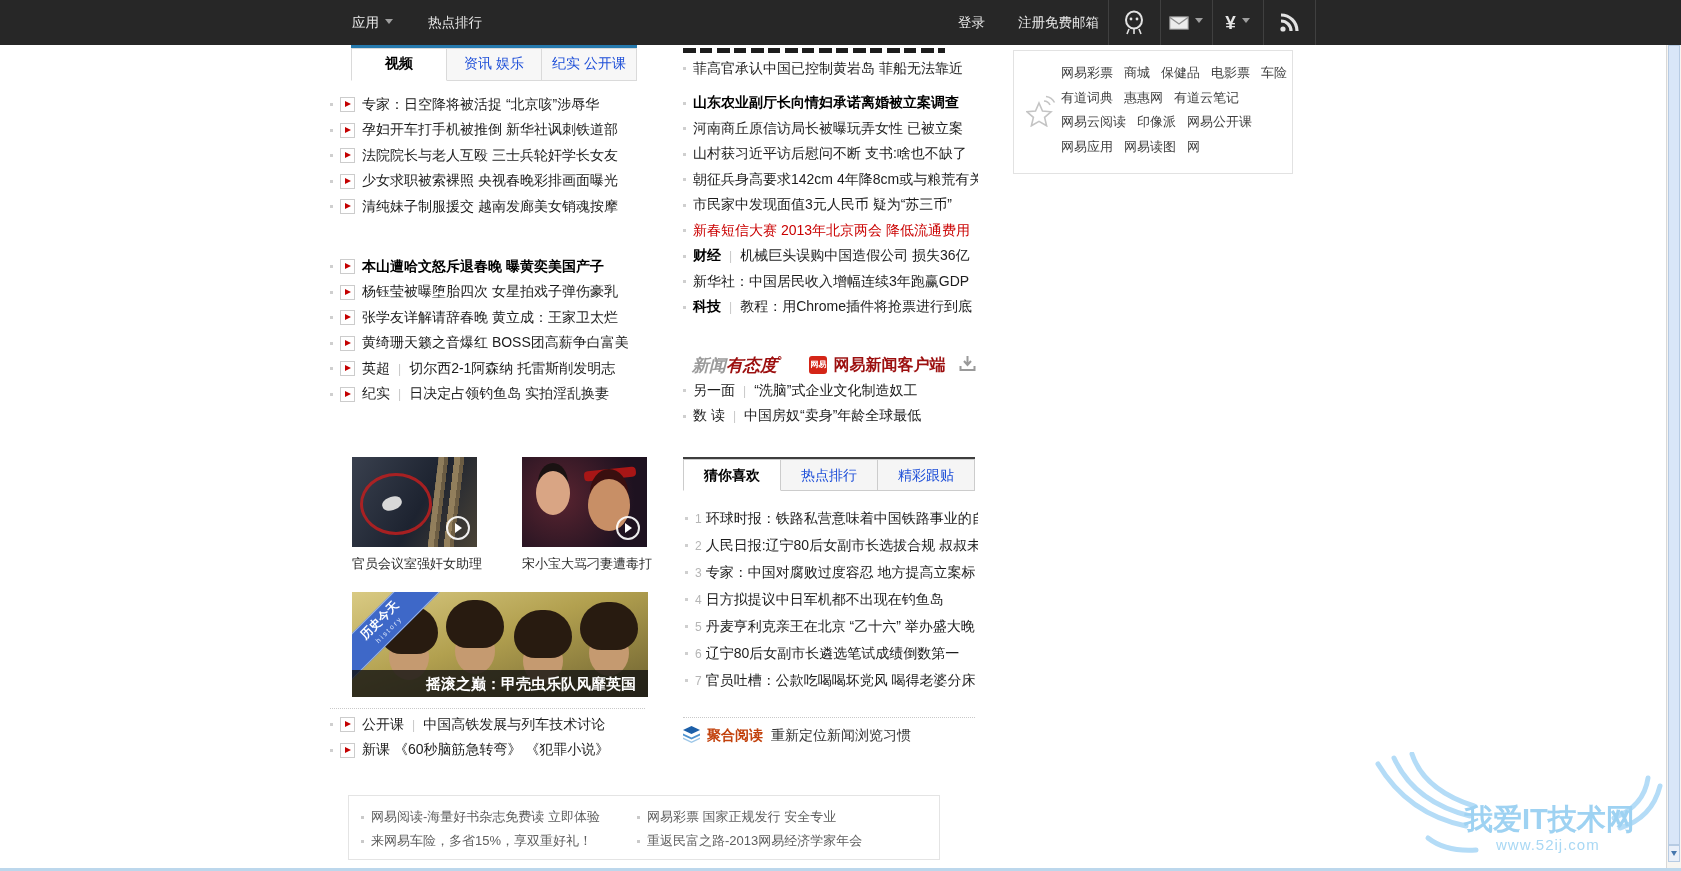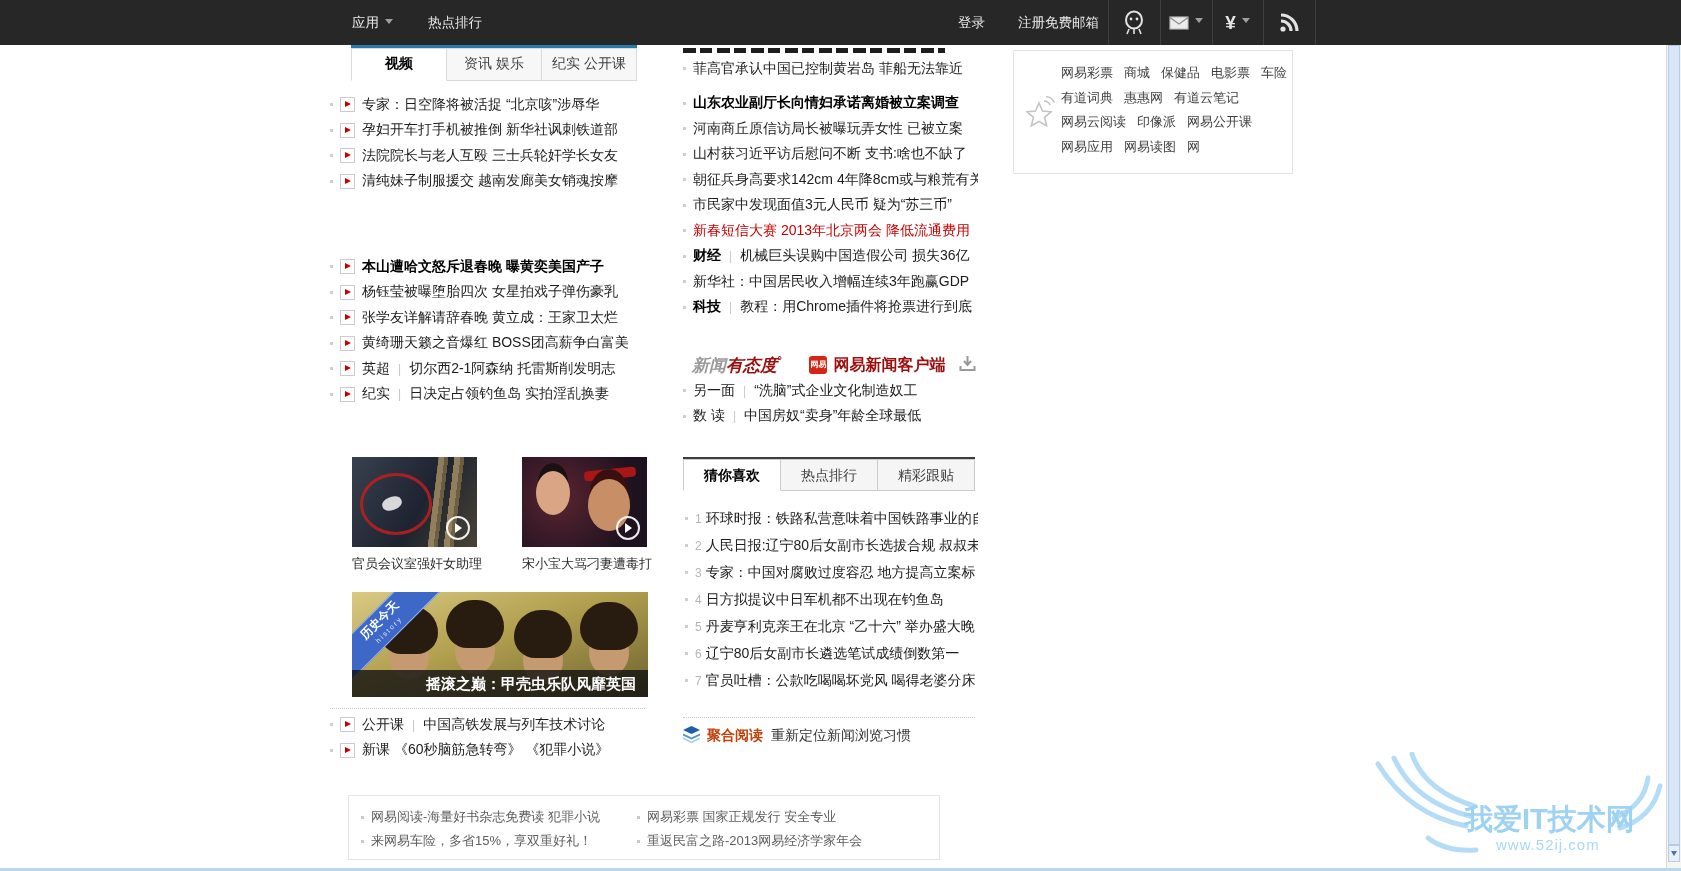--- a/index.html
+++ b/index.html
@@ -10,21 +10,21 @@
   .topbar{position:absolute;left:0;top:0;width:1681px;height:45px;background:#272727;}
   .tbtxt{position:absolute;top:0;line-height:45px;font-size:13.5px;color:#e9e9e9;cursor:pointer;white-space:nowrap;}
   .caret{display:inline-block;width:0;height:0;border:4px solid transparent;border-top:5px solid #9f9f9f;margin-left:6px;vertical-align:-1px;}
   .tb-sep{position:absolute;top:0;bottom:0;width:1px;background:#404040;}
   .tb-cell{position:absolute;top:0;height:45px;display:flex;align-items:center;justify-content:center;cursor:pointer;}
   .yen{font-size:19px;font-weight:bold;color:#e6e6e6;}
 
   
   .ltabbox{position:absolute;left:351px;top:45px;width:286px;height:33px;border-top:3px solid #2579ad;display:flex;}
   .tabs{display:flex;width:100%;}
-  .tab{flex:1;text-align:center;line-height:29px;font-size:14px;color:#404040;background:#f7f7f7;border:1px solid #dadada;border-left:none;cursor:pointer;white-space:nowrap;overflow:hidden;}
+  .tab{flex:1;text-align:center;line-height:29px;font-size:14px;color:#1d4ed8;background:#f7f7f7;border:1px solid #dadada;border-left:none;cursor:pointer;white-space:nowrap;overflow:hidden;}
   .tab:first-child{border-left:1px solid #dadada;}
   .tab.act{background:#fff;border-bottom:1px solid #fff;font-weight:bold;color:#000;}
 
   .nlist{position:absolute;}
   .nrow{display:flex;align-items:center;height:25.5px;white-space:nowrap;overflow:hidden;font-size:14px;color:#1c1c1c;}
   .nrow.gap{margin-top:9px;}
   .sq{width:3px;height:3px;background:#cfcfcf;margin-right:7px;flex:none;}
   .sq2{background:#c9c9c9;}
   .pico{width:13px;height:13px;border:1px solid #ccc;background:#fff;margin-right:7px;flex:none;position:relative;cursor:pointer;}
   .pico::after{content:"";position:absolute;left:4px;top:3px;border-left:6px solid #c40000;border-top:3.5px solid transparent;border-bottom:3.5px solid transparent;}
@@ -171,20 +171,25 @@
         <span class="txt">孕妇开车打手机被推倒 新华社讽刺铁道部</span>
       </div>
       <div class="nrow">
         <span class="sq"></span>
         <span class="pico"></span>
         <span class="txt">法院院长与老人互殴 三士兵轮奸学长女友</span>
       </div>
       <div class="nrow">
         <span class="sq"></span>
         <span class="pico"></span>
+        <span class="txt">少女求职被索裸照 央视春晚彩排画面曝光</span>
+      </div>
+      <div class="nrow">
+        <span class="sq"></span>
+        <span class="pico"></span>
         <span class="txt">清纯妹子制服援交 越南发廊美女销魂按摩</span>
       </div>
     </div>
   <div class="nlist" style="left:330px;top:254px;width:312px;">
       <div class="nrow">
         <span class="sq"></span>
         <span class="pico"></span>
         <span class="txt bld">本山遭哈文怒斥退春晚 曝黄奕美国产子</span>
       </div>
       <div class="nrow">
@@ -439,21 +444,21 @@
           <span class="rlink">网易读图</span>
           <span class="rlink">网</span>
         </div>
       </div>
   </div>
 
   <div class="bbox">
     <div class="bcol" style="left:12px;">
         <div class="brow">
           <span class="sq sq2" style="margin-right: 7px;"></span>
-          <span class="btxt">网易阅读-海量好书杂志免费读 犯罪小说</span>
+          <span class="btxt">网易阅读-海量好书杂志免费读 立即体验</span>
         </div>
         <div class="brow">
           <span class="sq sq2" style="margin-right: 7px;"></span>
           <span class="btxt">来网易车险，多省15%，享双重好礼！</span>
         </div>
       </div>
     <div class="bcol" style="left:288px;">
         <div class="brow">
           <span class="sq sq2" style="margin-right: 7px;"></span>
           <span class="btxt">网易彩票 国家正规发行 安全专业</span>

